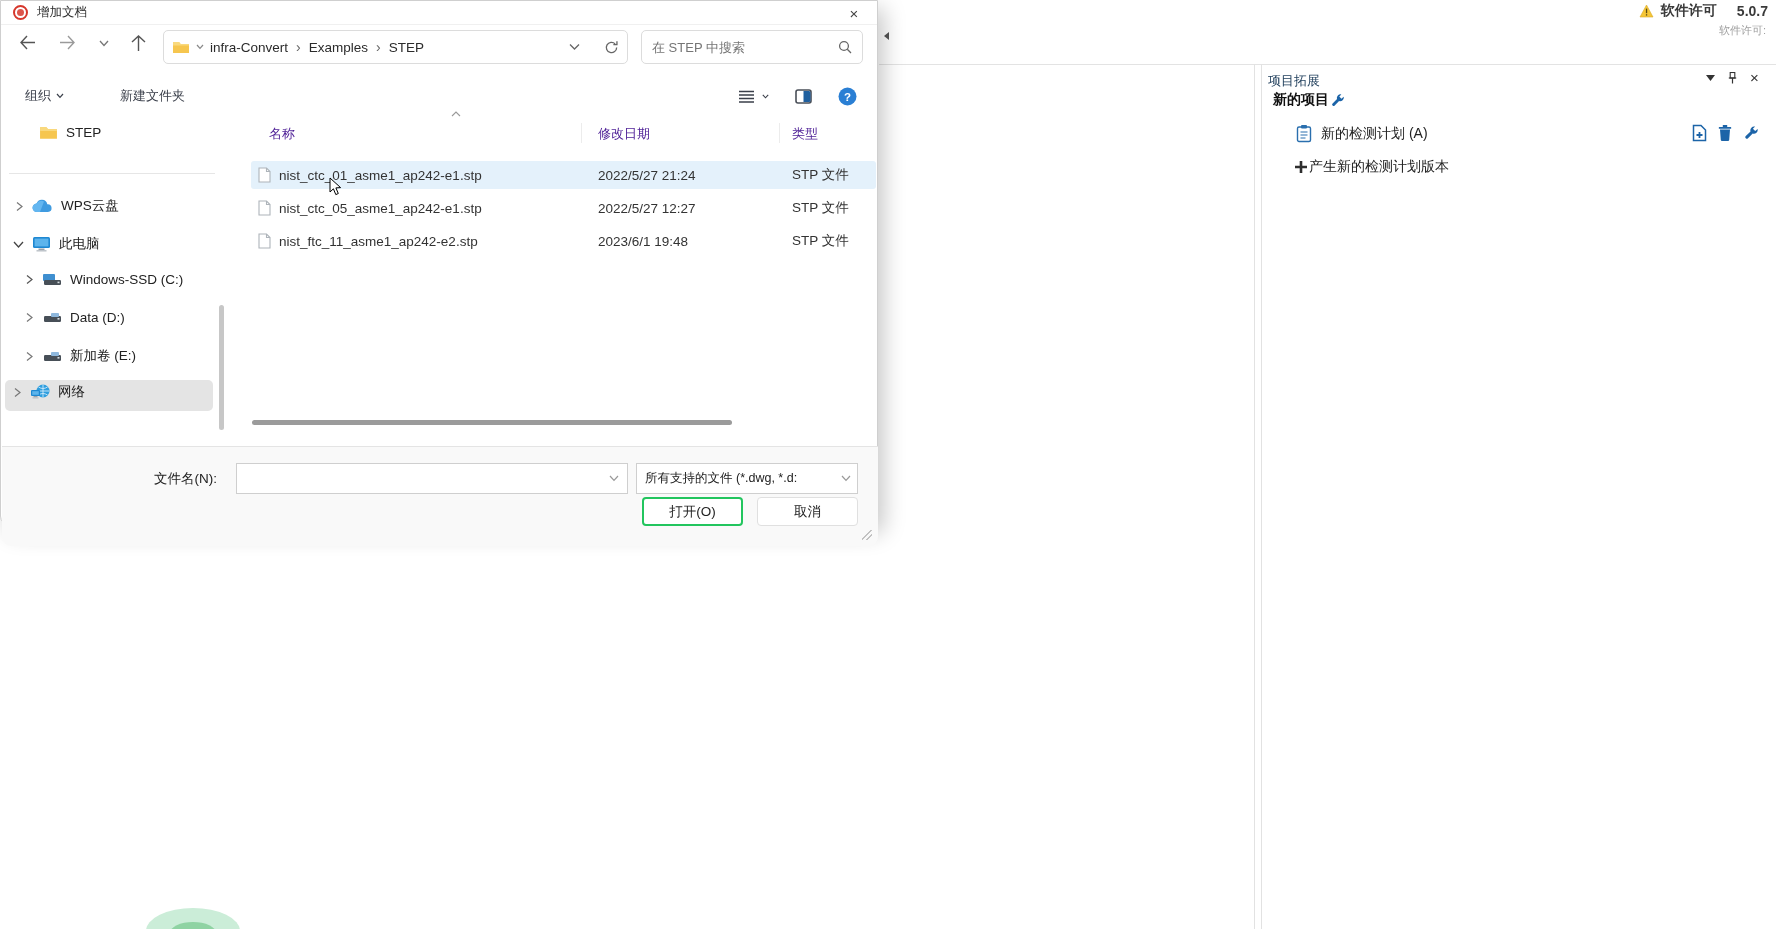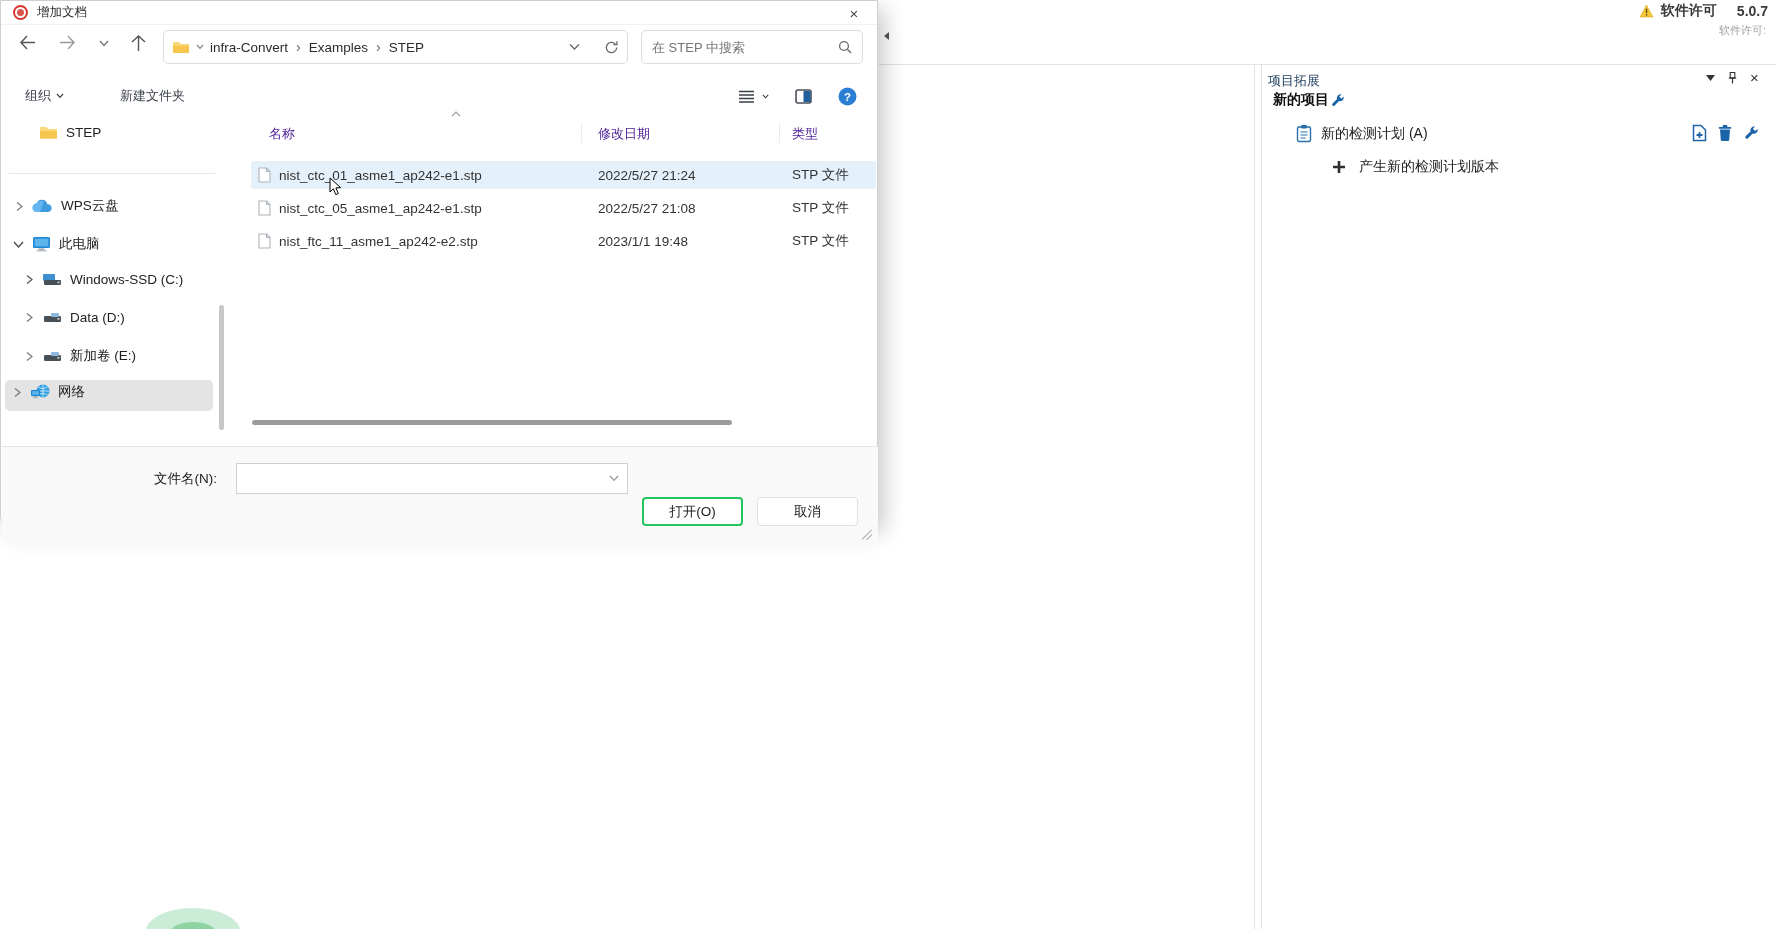--- a/index.html
+++ b/index.html
@@ -16,21 +16,21 @@
 
   .license-bar { right:8px; top:2px; display:flex; align-items:center; gap:7px; font-size:14px; color:#3a3a3a; font-weight:bold; }
   .license-sub { right:10px; top:23px; font-size:11px; color:#a0a0a0; }
 
   
   .rp-title { left:1268px; top:72px; font-size:13px; color:#24425f; }
   .rp-head-icons { left:1706px; top:72px; display:flex; gap:13px; align-items:center; color:#333; }
   .rp-project { left:1273px; top:91px; font-size:14px; font-weight:bold; color:#111; display:flex; gap:1px; align-items:center; }
   .rp-row1 { left:1296px; top:124px; display:flex; gap:9px; align-items:center; font-size:14px; color:#222; }
   .rp-row1-icons { left:1692px; top:124px; display:flex; gap:10px; align-items:center; }
-  .rp-row2 { left:1332px; top:158px; display:flex; gap:13px; align-items:center; font-size:14px; color:#222; }
+  .rp-row2 { left:1294px; top:158px; display:flex; gap:1px; align-items:center; font-size:14px; color:#222; }
 
   
   .dialog { left:0; top:0; width:878px; height:526px; background:#fff;
             border:1px solid #cfcfcf; border-radius:0 0 10px 10px;
             box-shadow:6px 8px 22px rgba(0,0,0,.22); }
   .dlg-titlebar { left:0; top:0; width:100%; height:24px; display:flex; align-items:center;
                   padding-left:12px; gap:9px; border-bottom:1px solid #f0f0f0; }
   .dlg-title { font-size:12.5px; color:#2b2b2b; }
   .app-icon { width:15px; height:15px; border-radius:50%; border:2px solid #d6372c; position:relative; background:#fff; }
   .app-icon::after { content:""; position:absolute; left:2px; top:2px; width:7px; height:7px;
@@ -432,45 +432,51 @@
       <span class="ftype">STP 文件</span>
     </div>
     <div class="abs frow" style="top:193px">
       <span class="ficon">
         <svg width="13" height="16" viewBox="0 0 13 16">
             <path d="M1 1 H8.5 L12 4.5 V15 H1 Z" fill="#fff" stroke="#aeb4ba" stroke-width="1.1"></path>
             <path d="M8.5 1 V4.5 H12" fill="none" stroke="#aeb4ba" stroke-width="1.1"></path>
           </svg>
       </span>
       <span class="fname">nist_ctc_05_asme1_ap242-e1.stp</span>
-      <span class="fdate">2022/5/27 21:08</span>
+      <span class="fdate">2022/5/27 12:27</span>
       <span class="ftype">STP 文件</span>
     </div>
     <div class="abs frow" style="top:226px">
       <span class="ficon">
         <svg width="13" height="16" viewBox="0 0 13 16">
             <path d="M1 1 H8.5 L12 4.5 V15 H1 Z" fill="#fff" stroke="#aeb4ba" stroke-width="1.1"></path>
             <path d="M8.5 1 V4.5 H12" fill="none" stroke="#aeb4ba" stroke-width="1.1"></path>
           </svg>
       </span>
       <span class="fname">nist_ftc_11_asme1_ap242-e2.stp</span>
-      <span class="fdate">2023/1/1 19:48</span>
+      <span class="fdate">2023/6/1 19:48</span>
       <span class="ftype">STP 文件</span>
     </div>
 
     <div class="abs hscroll"></div>
 
     <div class="abs dlg-footer">
       <span class="abs fn-label">文件名(N):</span>
       <div class="abs fn-input">
         <input value="" style="">
         <svg width="10" height="7" viewBox="0 0 10 7">
             <path d="M1 1 L5 5.4 L9 1" stroke="#999" stroke-width="1.2" fill="none"></path>
           </svg>
       </div>
+      <div class="abs ft-combo">
+        <span style="flex:1; overflow:hidden;">所有支持的文件 (*.dwg, *.d:</span>
+        <svg width="10" height="7" viewBox="0 0 10 7">
+            <path d="M1 1 L5 5.4 L9 1" stroke="#999" stroke-width="1.2" fill="none"></path>
+          </svg>
+      </div>
       <div class="abs btn btn-open">打开(O)</div>
       <div class="abs btn btn-cancel">取消</div>
       <div class="abs grip"></div>
     </div>
 
     <div class="abs cursor">
       <svg width="13" height="19" viewBox="0 0 13 19">
           <path d="M1 1 L1 15 L4.4 11.8 L6.8 17.6 L9.3 16.5 L6.9 10.9 L11.6 10.6 Z" fill="#fff" stroke="#000" stroke-width="1"></path>
         </svg>
     </div>

